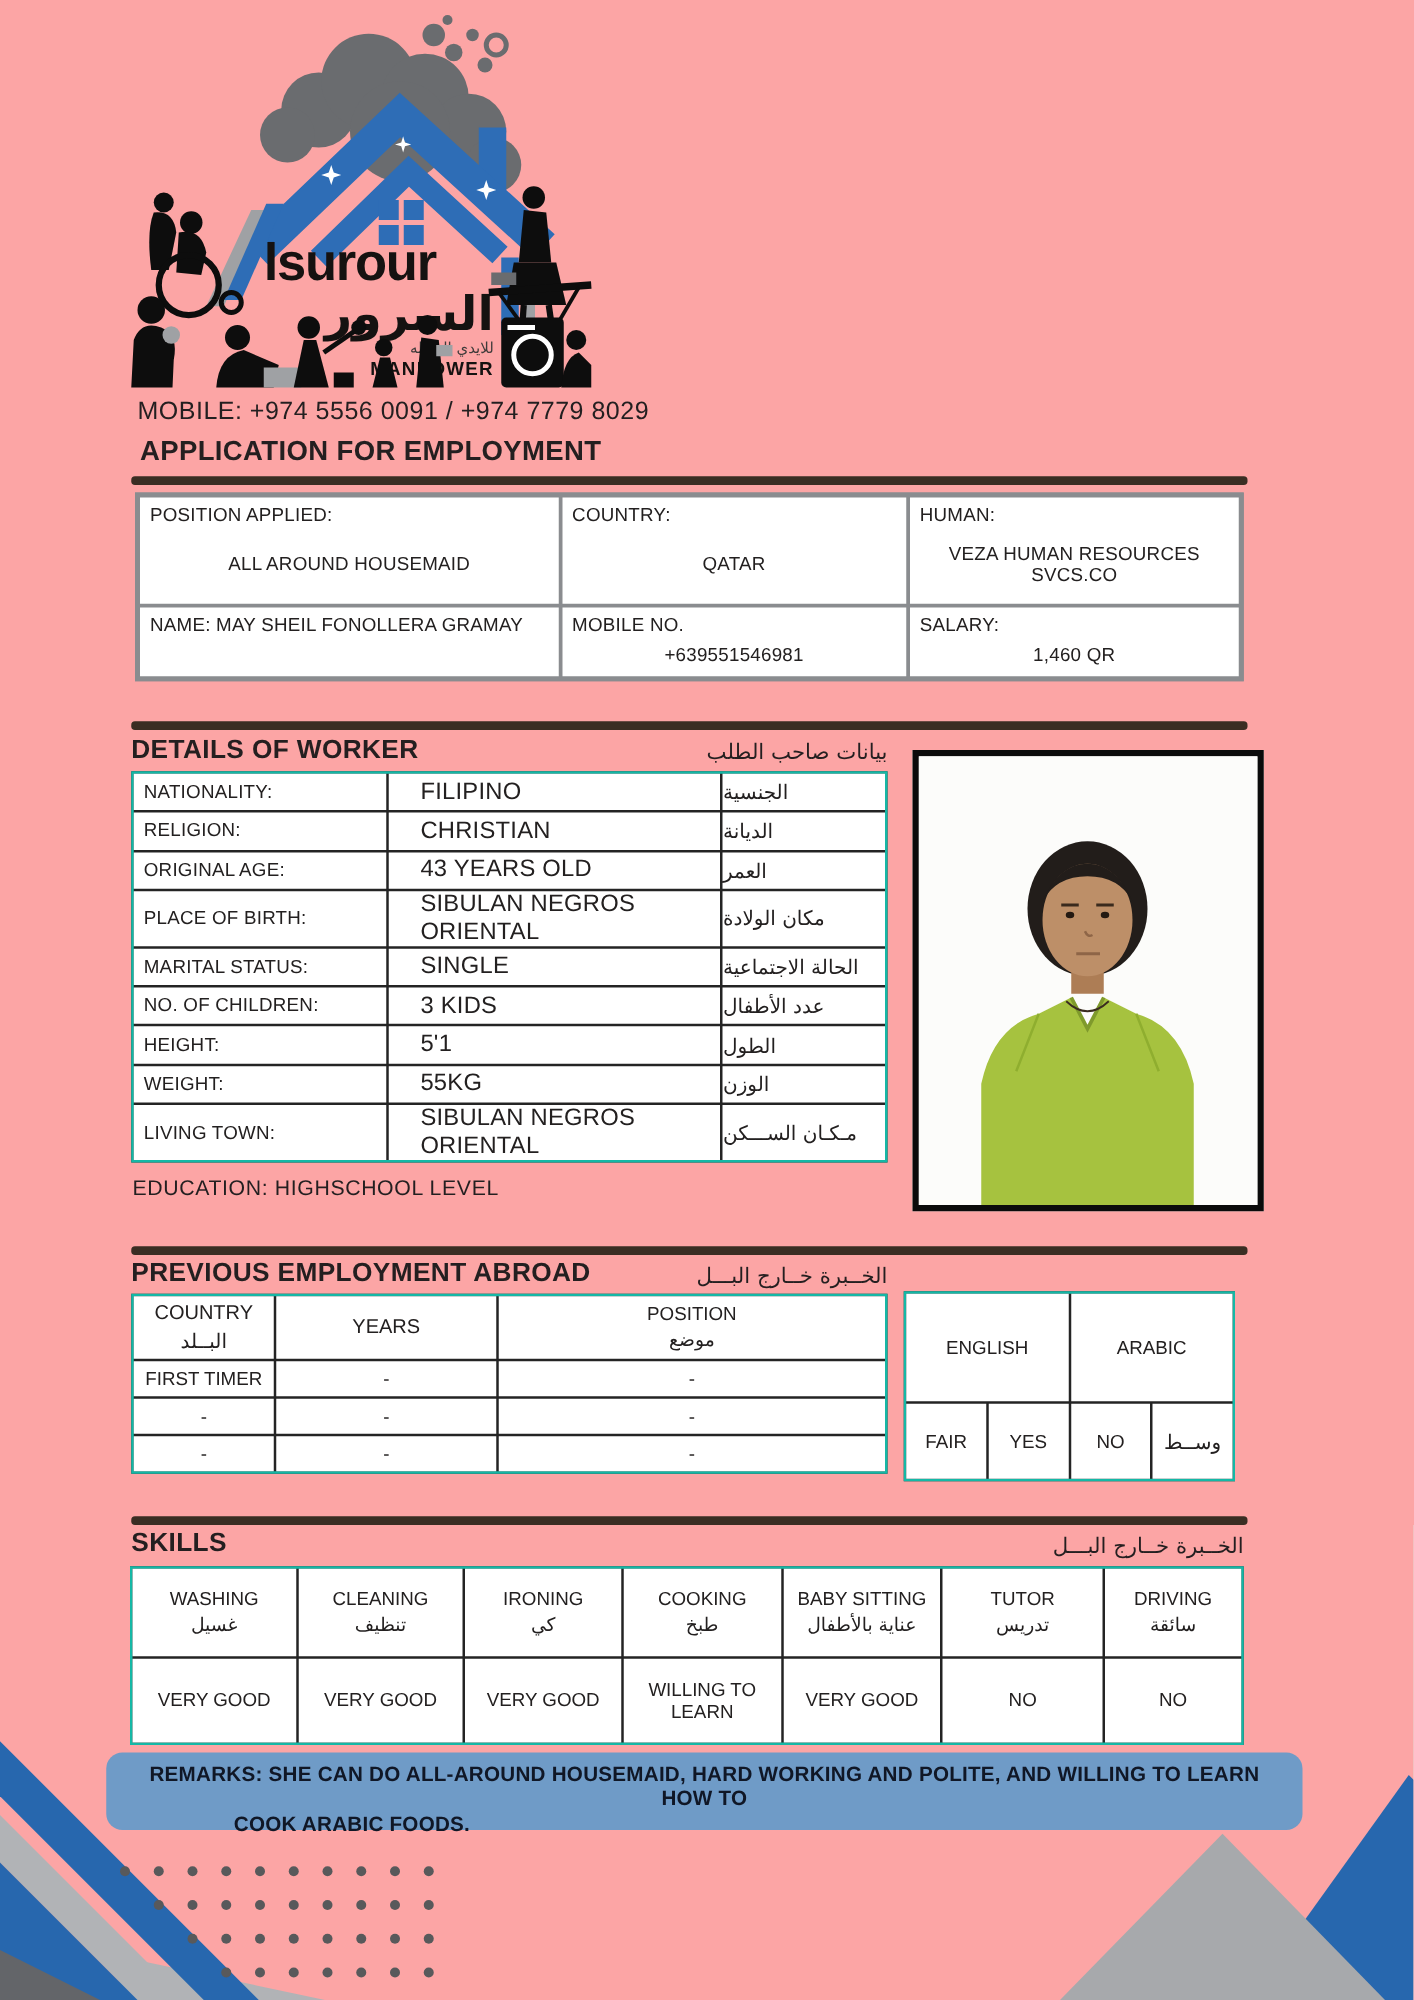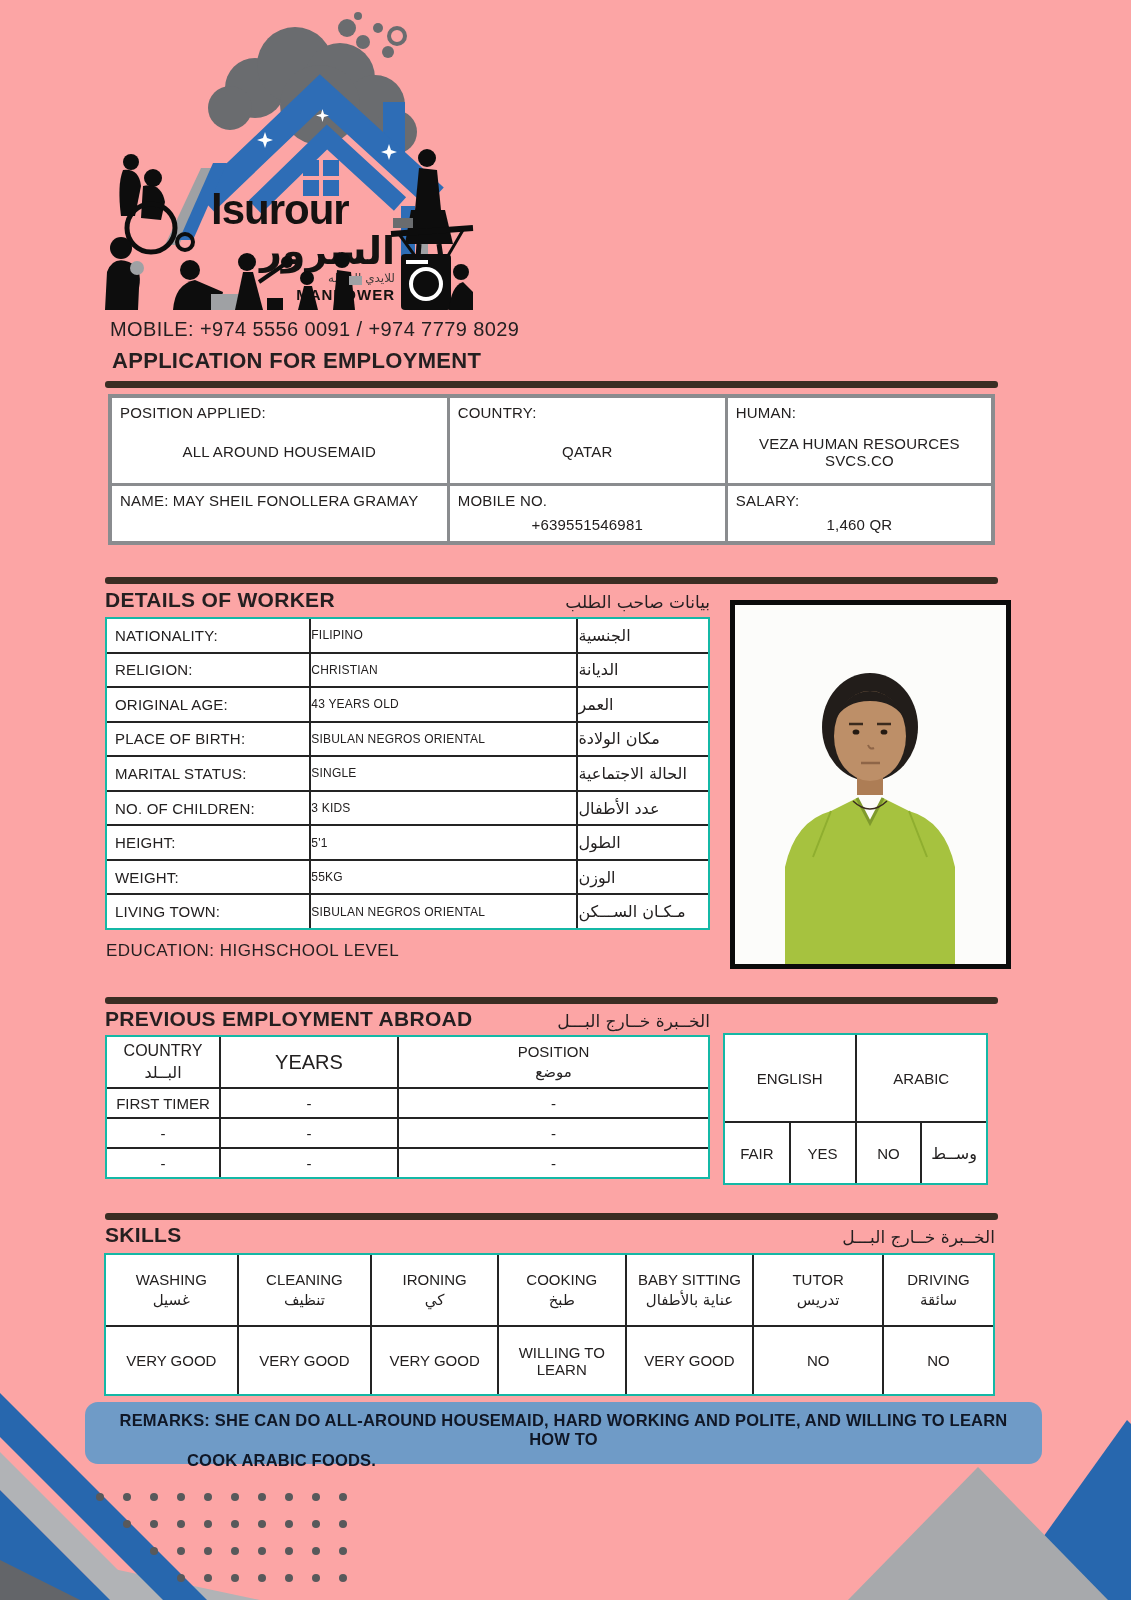--- a/index.html
+++ b/index.html
@@ -12,21 +12,21 @@
   .sec-title-ar{font-weight:normal;font-size:17px;color:#241f20;}
   .ar{font-family:"DejaVu Sans","Liberation Sans",sans-serif;}
   .grid-table{display:grid;box-sizing:border-box;}
   .app-table{background:#8a8c8f;border:4px solid #8a8c8f;grid-gap:3px;gap:3px;}
   .dark-table{background:#242424;border:2px solid #14b8a6;grid-gap:2px;gap:2px;}
   .cell{background:#ffffff;font-size:15px;display:flex;flex-direction:column;box-sizing:border-box;}
   .cell .lbl{padding:6px 8px 0 8px;text-align:left;letter-spacing:.2px;}
   .cell .val{flex:1;display:flex;flex-direction:column;align-items:center;justify-content:center;letter-spacing:.2px;}
   .cell-center{align-items:center;justify-content:center;text-align:center;}
   .d-label{justify-content:center;padding-left:8px;font-size:15px;letter-spacing:.2px;}
-  .d-value{justify-content:center;padding-left:0;font-size:12px;letter-spacing:.2px;}
+  .d-value{justify-content:center;padding-left:25px;font-size:19px;letter-spacing:.2px;}
   .d-ar{justify-content:center;align-items:flex-end;padding-right:10px;font-size:16px;}
   .hdr2{display:flex;flex-direction:column;align-items:center;justify-content:center;gap:3px;}
   .mobile-line{font-size:20px;letter-spacing:.4px;color:#231f20;}
   .edu-line{font-size:17px;letter-spacing:.5px;color:#231f20;}
   .remarks{background:#6f9bc7;border-radius:13px;box-sizing:border-box;padding:9px 14px 0 14px;
            color:#101726;font-weight:bold;font-size:16.5px;letter-spacing:.2px;}
   .remarks .l1{text-align:center;}
   .remarks .l2{text-align:left;padding-left:88px;margin-top:2px;}
   svg text{font-family:"Liberation Sans",sans-serif;}
   svg text.ar{font-family:"DejaVu Sans",sans-serif;}
@@ -230,21 +230,21 @@
     <span class="sec-title">PREVIOUS EMPLOYMENT ABROAD</span>
     <span class="sec-title-ar ar" dir="rtl">الخــبرة خــارج البـــل</span>
   </div>
 
   <div class="abs grid-table dark-table" style="left:105px;top:1035px;width:605px;height:144px;
        grid-template-columns:112fr 176fr 309fr;grid-template-rows:1.8fr 1fr 1fr 1fr;">
     <div class="cell hdr2" style="font-size:16px;">
       <div>COUNTRY</div>
       <div class="ar" dir="rtl">البــلد</div>
     </div>
-    <div class="cell cell-center" style="font-size:20px;">YEARS</div>
+    <div class="cell cell-center" style="font-size:16px;">YEARS</div>
     <div class="cell hdr2" style="font-size:15px;">
       <div>POSITION</div>
       <div class="ar" dir="rtl">موضع</div>
     </div>
     <div class="cell cell-center">FIRST TIMER</div>
     <div class="cell cell-center">-</div>
     <div class="cell cell-center">-</div>
     <div class="cell cell-center">-</div>
     <div class="cell cell-center">-</div>
     <div class="cell cell-center">-</div>

